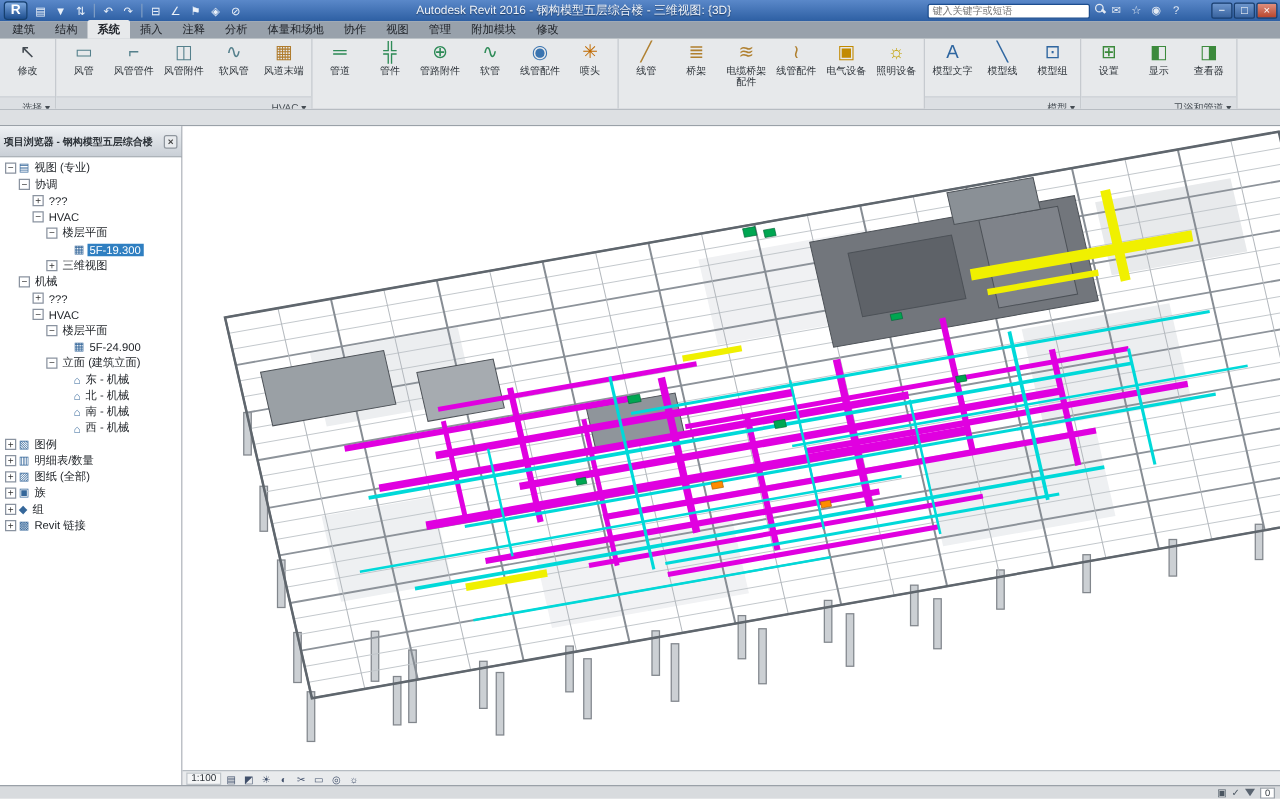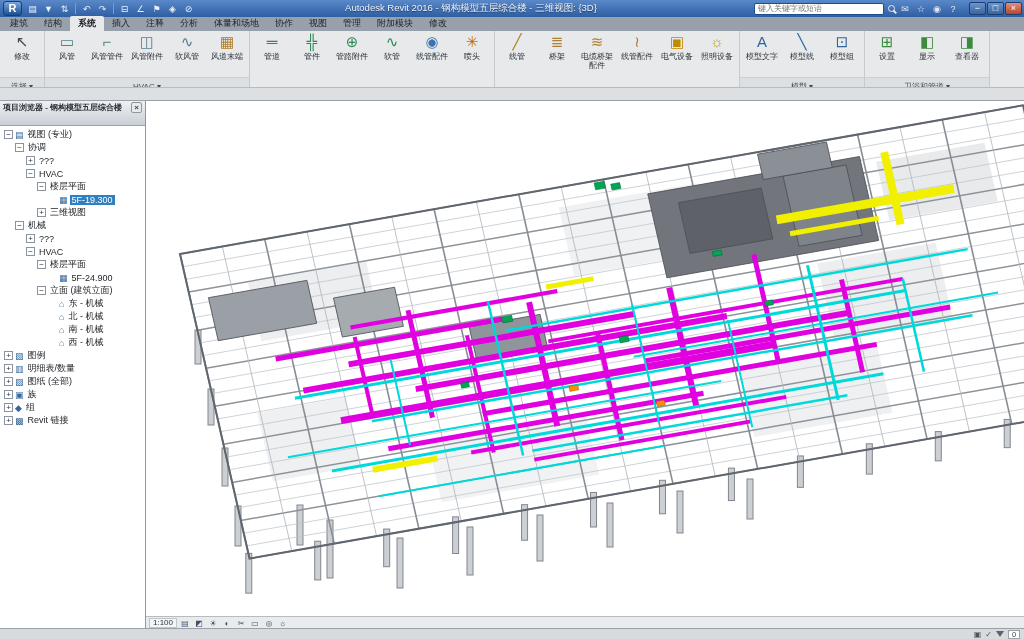--- a/index.html
+++ b/index.html
@@ -11,21 +11,21 @@
   .titlebar{height:17px;flex:0 0 auto;display:flex;align-items:center;padding:0 2px;
             background:linear-gradient(#5a88c9,#2d5fa3);color:#eef3fa}
   .appbtn{width:19px;height:15px;margin:0 3px 0 1px;border:1px solid #16406f;border-radius:3px;
           background:linear-gradient(#7aa6dd,#1d4e8f);color:#fff;font-weight:bold;font-size:11px;
           line-height:13px;text-align:center;cursor:default}
   .qat{display:flex;align-items:center;gap:1px}
   .qicon{width:15px;height:14px;text-align:center;line-height:14px;font-size:9px;color:#eaf1f9;border-radius:2px}
   .qsep{width:1px;height:11px;background:#7d9cc4;margin:0 2px}
   .tb-title{flex:1;text-align:center;font-size:9.5px;white-space:nowrap;overflow:hidden;
             text-shadow:0 1px 1px rgba(0,0,0,.45)}
-  .infocenter{display:flex;align-items:center;gap:4px;margin:0 8px}
+  .infocenter{display:flex;align-items:flex-start;gap:4px;margin:0 20px}
   .searchbox{width:130px;height:12px;border:1px solid #1d4e8f;border-radius:2px;background:#fff;
              font-size:8px;padding:0 3px;color:#333;outline:none}
   .mag{width:7px;height:7px;border:1.5px solid #e3eaf3;border-radius:50%;position:relative;display:inline-block}
   .mag::after{content:'';position:absolute;width:4px;height:1.5px;background:#e3eaf3;transform:rotate(45deg);right:-3px;bottom:-1px}
   .icicon{font-size:9px;color:#e3eaf3;width:12px;text-align:center}
   .wincontrols{display:flex;gap:1px;margin-left:2px}
   .wc{width:17px;height:13px;border:1px solid #1b3f6e;border-radius:2px;font-size:9px;line-height:11px;
       text-align:center;background:linear-gradient(#6d95cc,#39649f);color:#fff}
   .wc.close{background:linear-gradient(#e08f7e,#b8452c)}
 
@@ -35,30 +35,30 @@
   .rtab.active{background:#e7e9eb;font-weight:bold}
 
   
   .ribbon{height:57px;flex:0 0 auto;display:flex;background:#e7e9eb;border-bottom:1px solid #b7bcc2;overflow:hidden}
   .rpanel{display:flex;flex-direction:column;border-right:1px solid #c6cacf}
   .rpanel-body{flex:1;display:flex;align-items:flex-start;padding:1px 2px}
   .rbtn{width:40px;height:44px;display:flex;flex-direction:column;align-items:center;border-radius:2px}
   .ricon{height:20px;font-size:15px;line-height:20px;text-align:center}
   .rlabel{font-size:8px;line-height:9px;height:19px;text-align:center;color:#2e343a;
           word-break:break-all;overflow:hidden;padding:0 1px}
-  .rpanel-label{height:11px;font-size:8px;line-height:10px;text-align:center;color:#454c53;
+  .rpanel-label{height:11px;font-size:8px;line-height:10px;text-align:right;color:#454c53;
                 background:#dcdfe3;border-top:1px solid #cdd1d6;white-space:nowrap;padding:4px 4px}
 
   
   .optionsbar{height:13px;flex:0 0 auto;background:#dde0e3;border-bottom:1px solid #9aa1a8}
 
   
   .main{flex:1;display:flex;min-height:0}
   .browser{width:146px;flex:0 0 auto;background:#f1f2f4;border-right:1px solid #8f969e;display:flex;flex-direction:column}
-  .browser-title{height:14px;flex:0 0 auto;display:flex;align-items:flex-end;padding:12px 3px;
+  .browser-title{height:14px;flex:0 0 auto;display:flex;align-items:center;padding:12px 3px;
                  background:linear-gradient(#eef1f4,#c9cfd6);border-bottom:1px solid #9aa1a8;
                  font-size:8px;font-weight:bold;color:#2c3publicly闂?;color:#2c3publicly}
   .browser-title{color:#2c3238}
   .bt-text{flex:1;white-space:nowrap;overflow:hidden}
   .bt-close{width:11px;height:11px;line-height:9px;text-align:center;border:1px solid #8f969e;
             border-radius:2px;background:#e8ebee;color:#444;font-size:8px}
   .tree{flex:1;background:#fff;overflow:hidden;padding-top:2px}
   .trow{height:13px;display:flex;align-items:center;white-space:nowrap}
   .texp{width:9px;height:9px;flex:0 0 auto;border:1px solid #8a93a0;background:#fff;color:#333;
         font-size:8px;line-height:7px;text-align:center;margin-right:2px}

